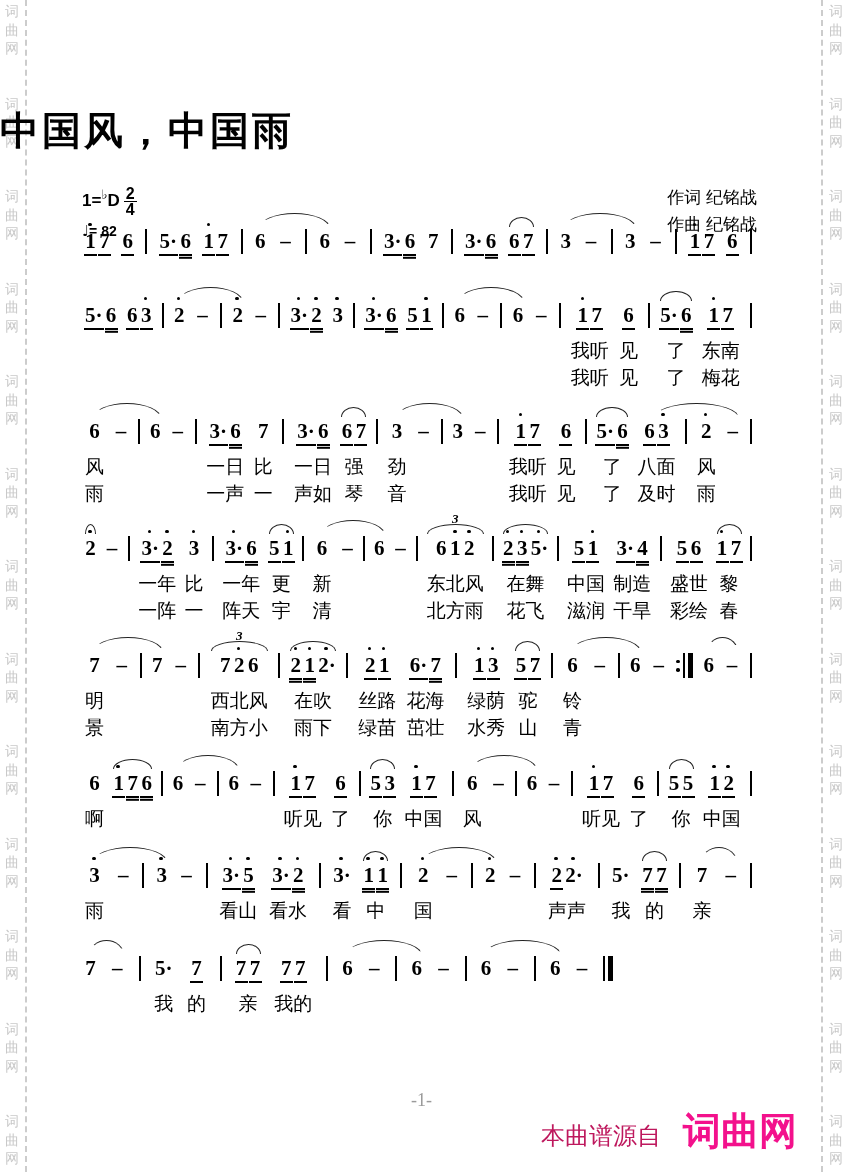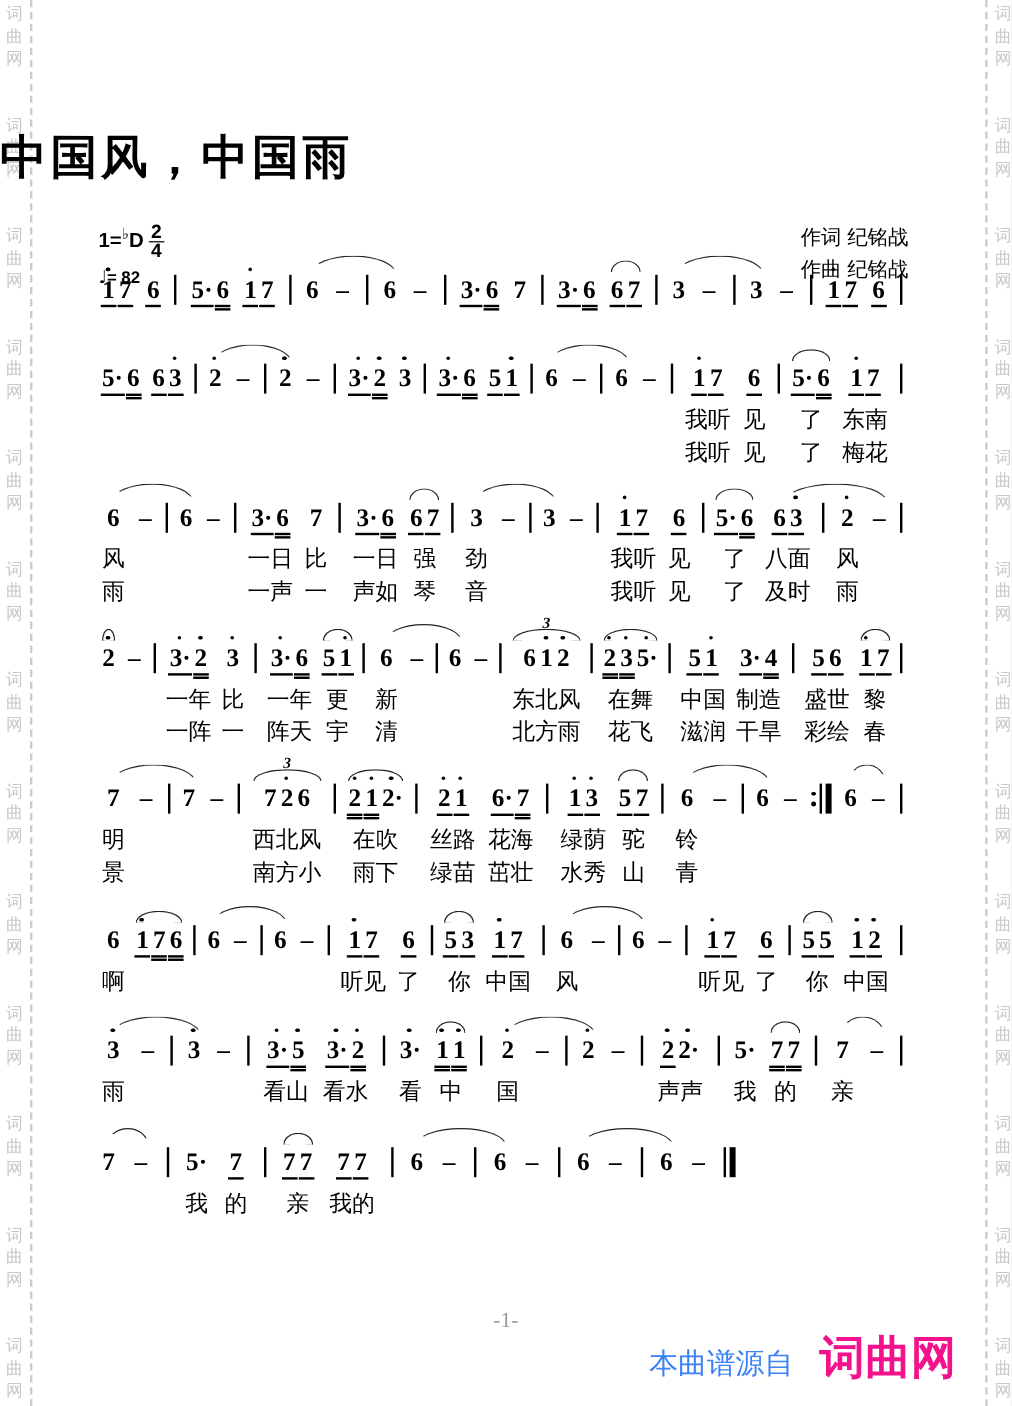--- a/index.html
+++ b/index.html
@@ -52,21 +52,21 @@
   .barx i{display:block;width:2px;background:#000;}
   .barx i.tk{width:5px;}
   .barx .rd{display:flex;flex-direction:column;justify-content:center;row-gap:5px;margin-right:1px;}
   .barx .rd b{display:block;width:3.5px;height:3.5px;border-radius:50%;background:#000;}
   .slur{position:absolute;height:13px;border:1.6px solid transparent;
         border-top:1.6px solid #222;border-radius:50%/100% 100% 0 0;}
   
   .pagenum{position:absolute;top:1090px;left:50%;transform:translateX(-50%);
         color:#9a9a9a;font-size:18px;font-family:"Liberation Serif",serif;}
   .footer{position:absolute;top:1106px;right:46px;display:flex;align-items:baseline;column-gap:22px;}
-  .src{font-size:24px;color:#3b82f6;}
+  .src{font-size:24px;color:#be185d;}
   .brand{font-size:38px;font-weight:bold;}
 </style>
 </head>
 <body>
 
 <div class="page">
   <div class="wm l" id="wm-left">词
 曲
 网
 

